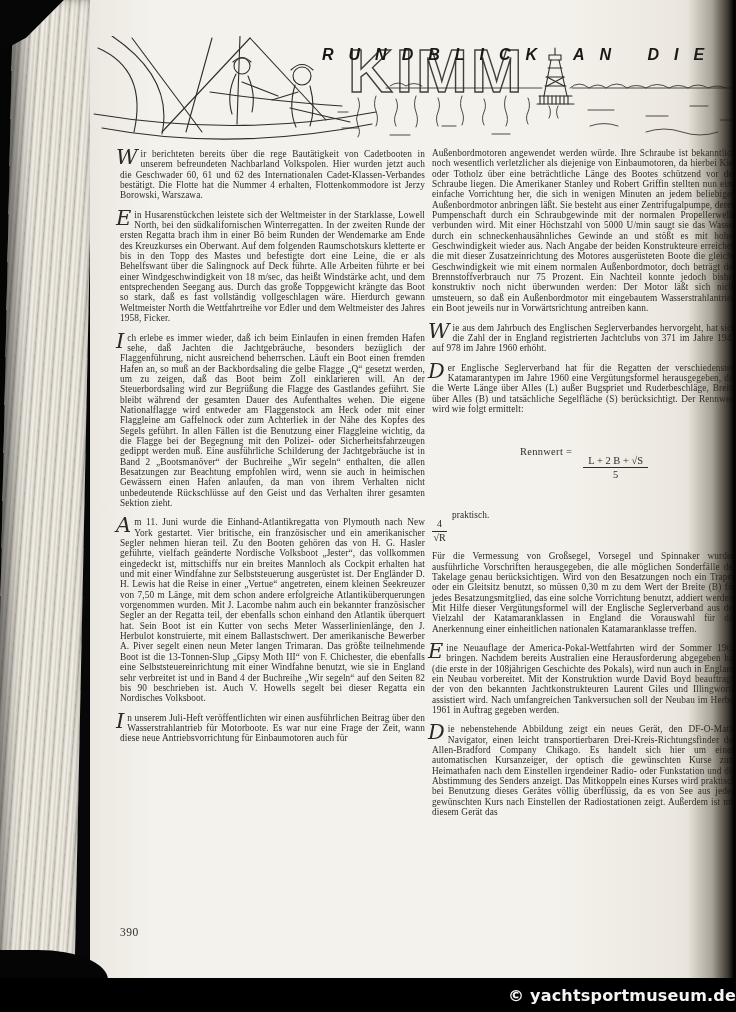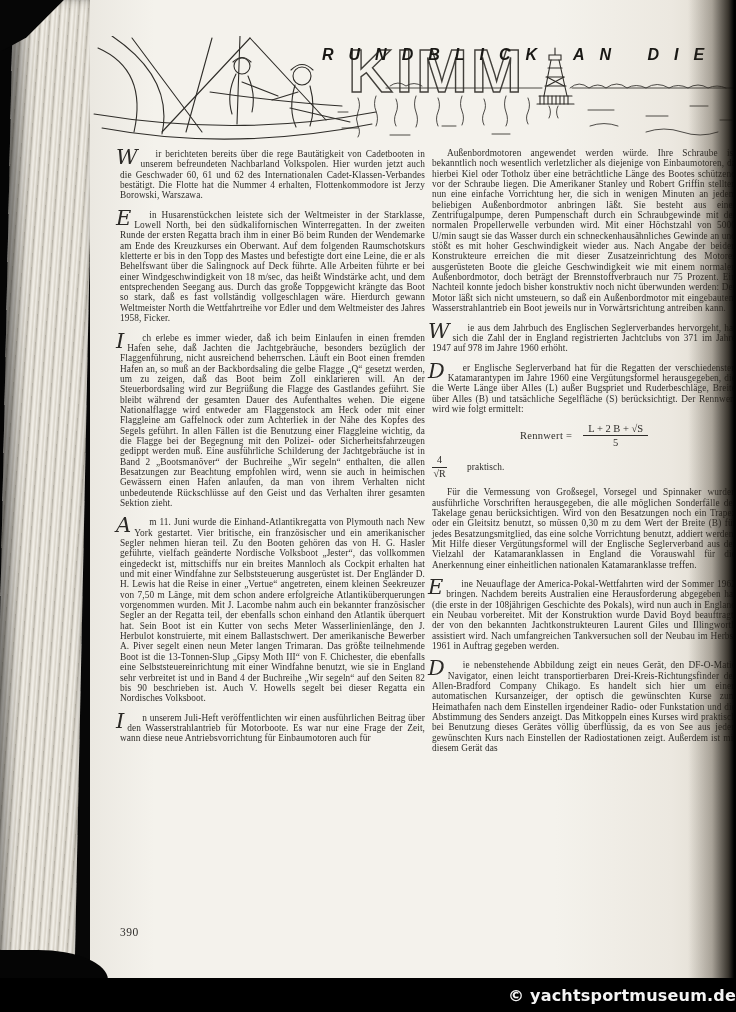--- a/index.html
+++ b/index.html
@@ -30,30 +30,30 @@
   
   .page{
     position:absolute;left:90px;top:0;width:646px;height:988px;overflow:hidden;
     background:linear-gradient(90deg,#ebe8e1 0%,#f4f2ec 10%,#f4f2ec 72%,#ece8e0 90%,#dcd6ca 100%);
   }
   .header-art{position:absolute;left:0;top:36px;width:646px;height:110px;}
   .col{position:absolute;color:#2e2c29;font-size:9.3px;line-height:10.35px;text-align:justify;}
   .col-left{left:30px;top:149px;width:305px;}
   .col-right{left:342px;top:148px;width:304px;}
   .para{margin:0 0 9px 0;}
-  .ptext{letter-spacing:.1px;margin-left:15px;}
+  .ptext{letter-spacing:.1px;}
   .dropcap{
     float:left;font-family:"DejaVu Serif","Liberation Serif",serif;font-style:italic;
     font-size:21px;line-height:16px;margin:0 3px 0 -4px;color:#2b2926;
   }
   .formula{display:flex;align-items:center;justify-content:center;gap:11px;
     margin:3px 0 7px 0;font-size:10.5px;color:#2e2c29;}
   .f-lhs{letter-spacing:.3px;}
   .frac{display:inline-flex;flex-direction:column;text-align:center;line-height:11px;}
-  .frac .num{padding:0 5px 1px 5px;border-bottom:1px solid #2e2c29;}
+  .frac .num{padding:0 5px 1px 5px;border-bottom:1px solid #2e2c29;margin-top:32px;}
   .frac .den{padding-top:1px;}
   .factor-line{display:flex;align-items:center;gap:5px;margin:1px 0 8px 0;font-size:9.3px;}
   .factor-line .frac{font-size:10px;line-height:10.5px;}
   .plain-tight{margin-bottom:2px;}
   .page-number{position:absolute;left:30px;top:926px;font-size:11.5px;color:#2e2c29;letter-spacing:.5px;}
   svg .sk{fill:none;stroke:#2f2d29;stroke-width:1.1;stroke-linecap:round;}
   svg .sk2{fill:none;stroke:#3a3834;stroke-width:.9;stroke-linecap:round;}
 </style>
 </head>
 <body>

